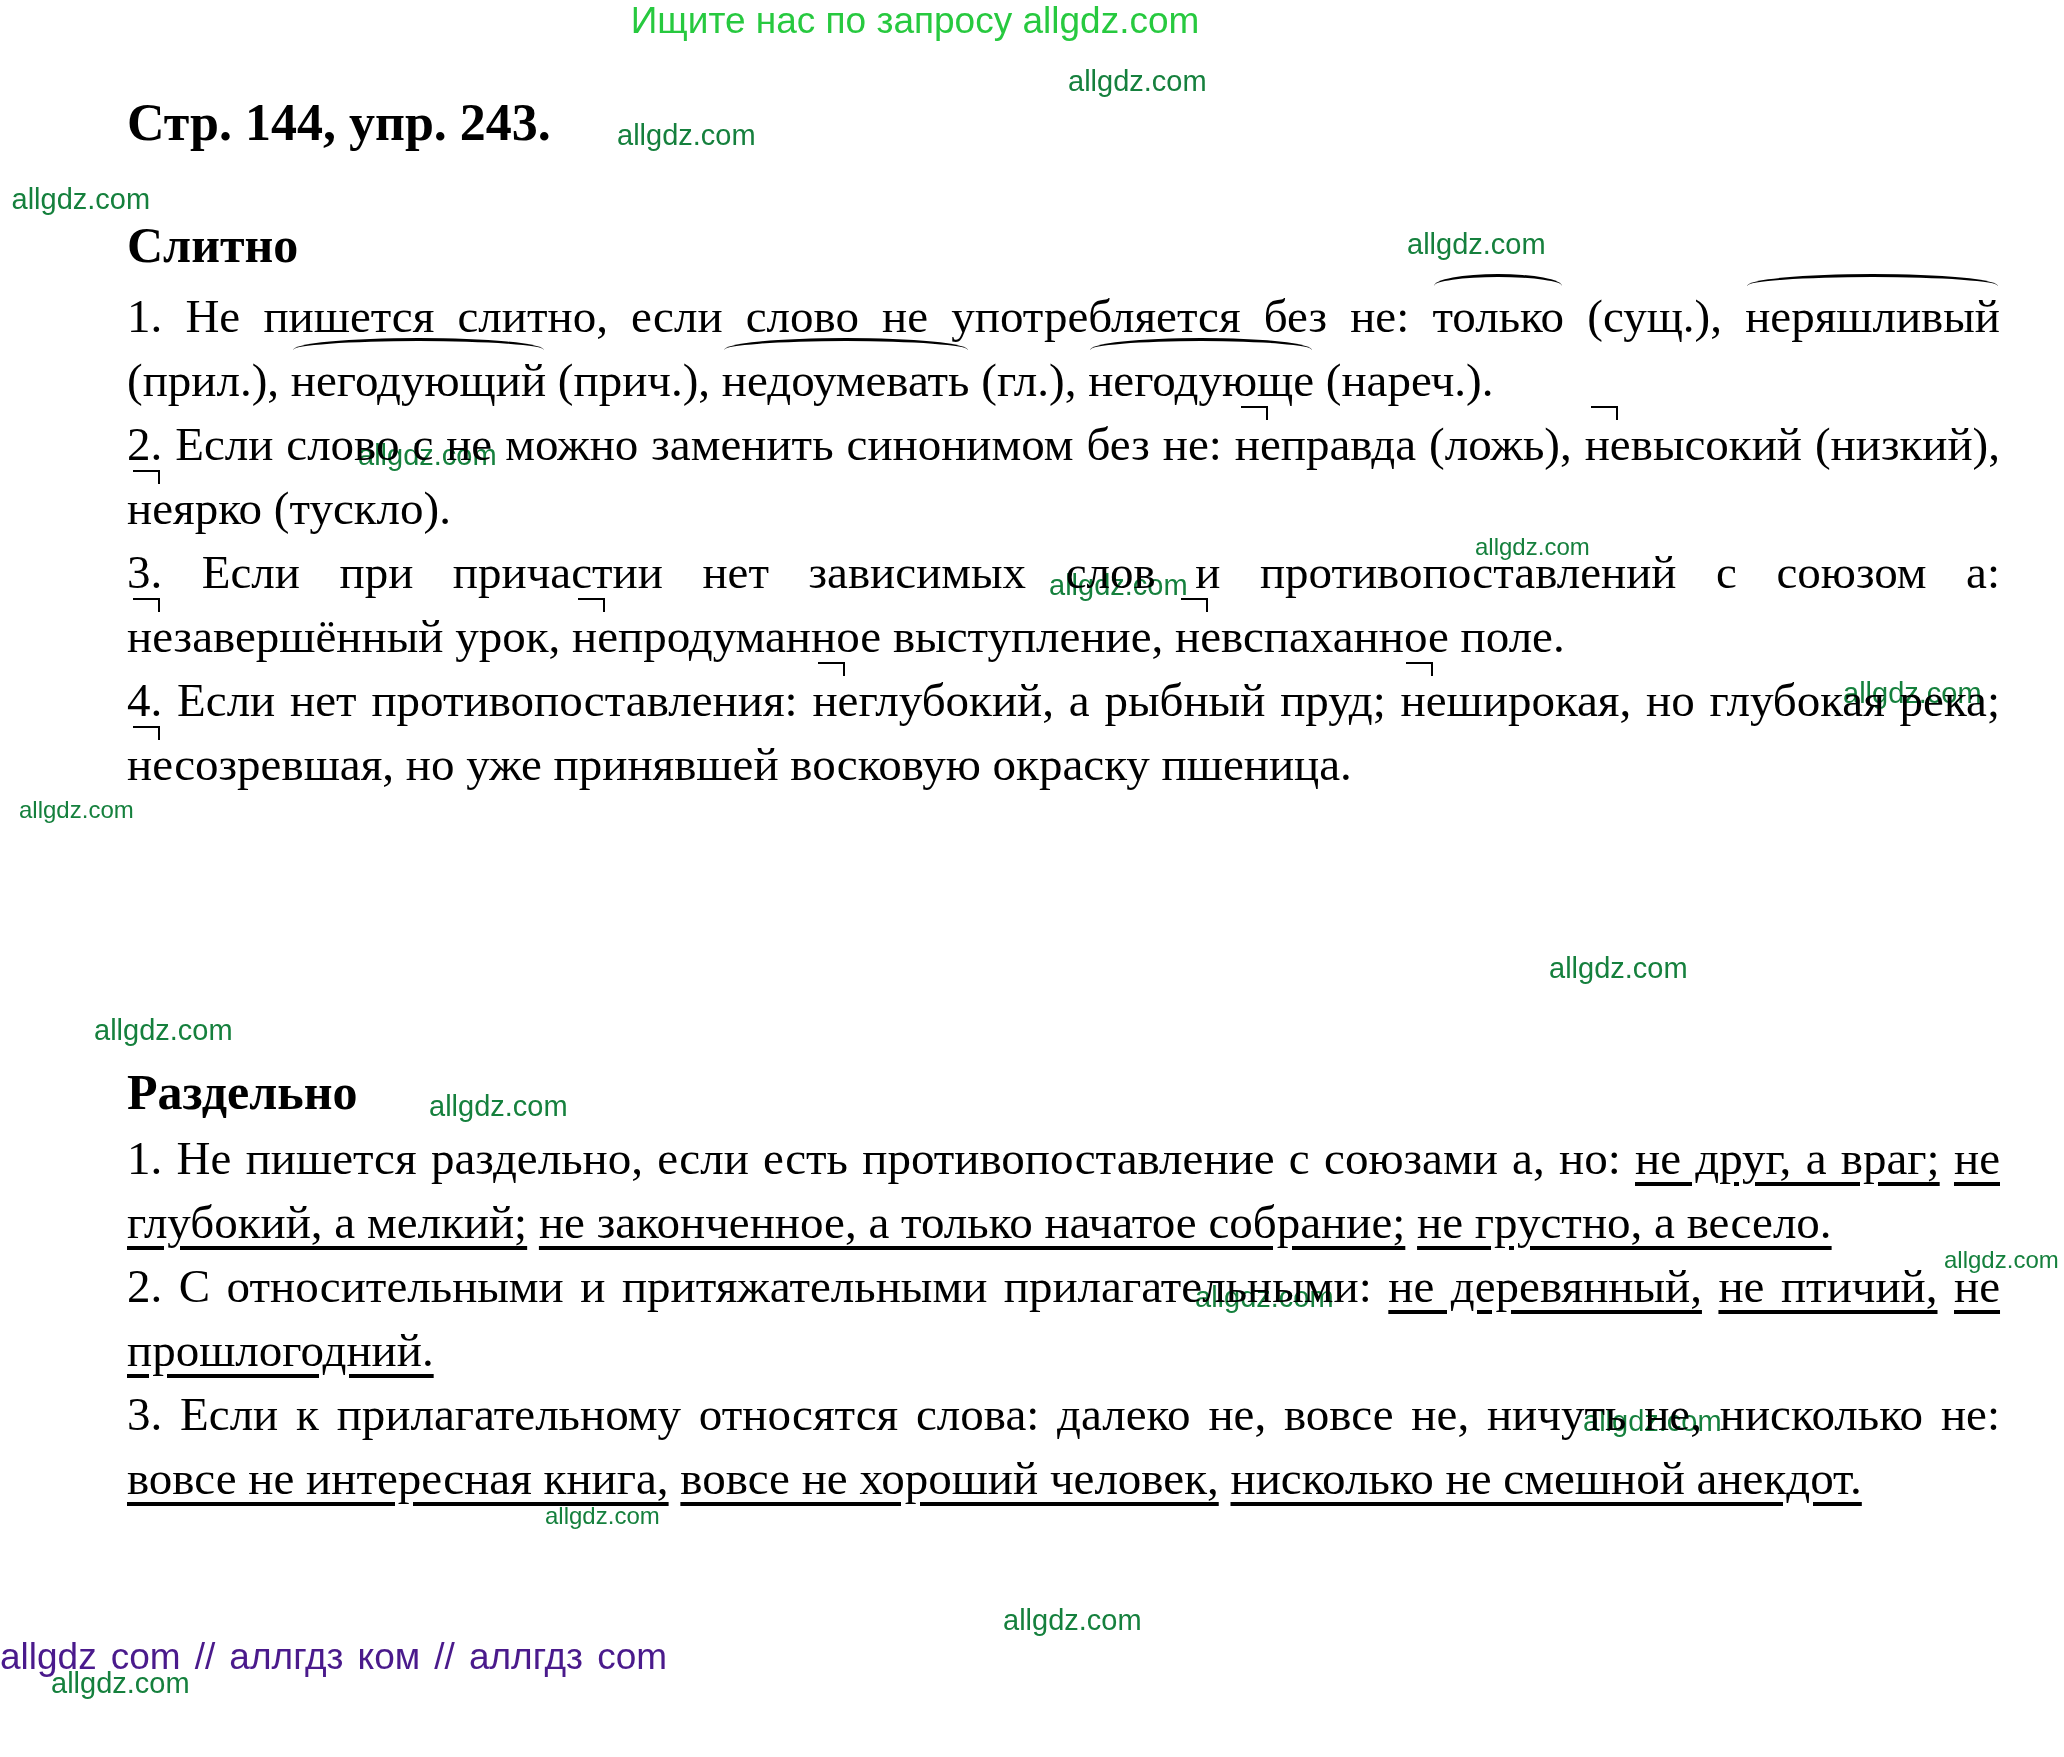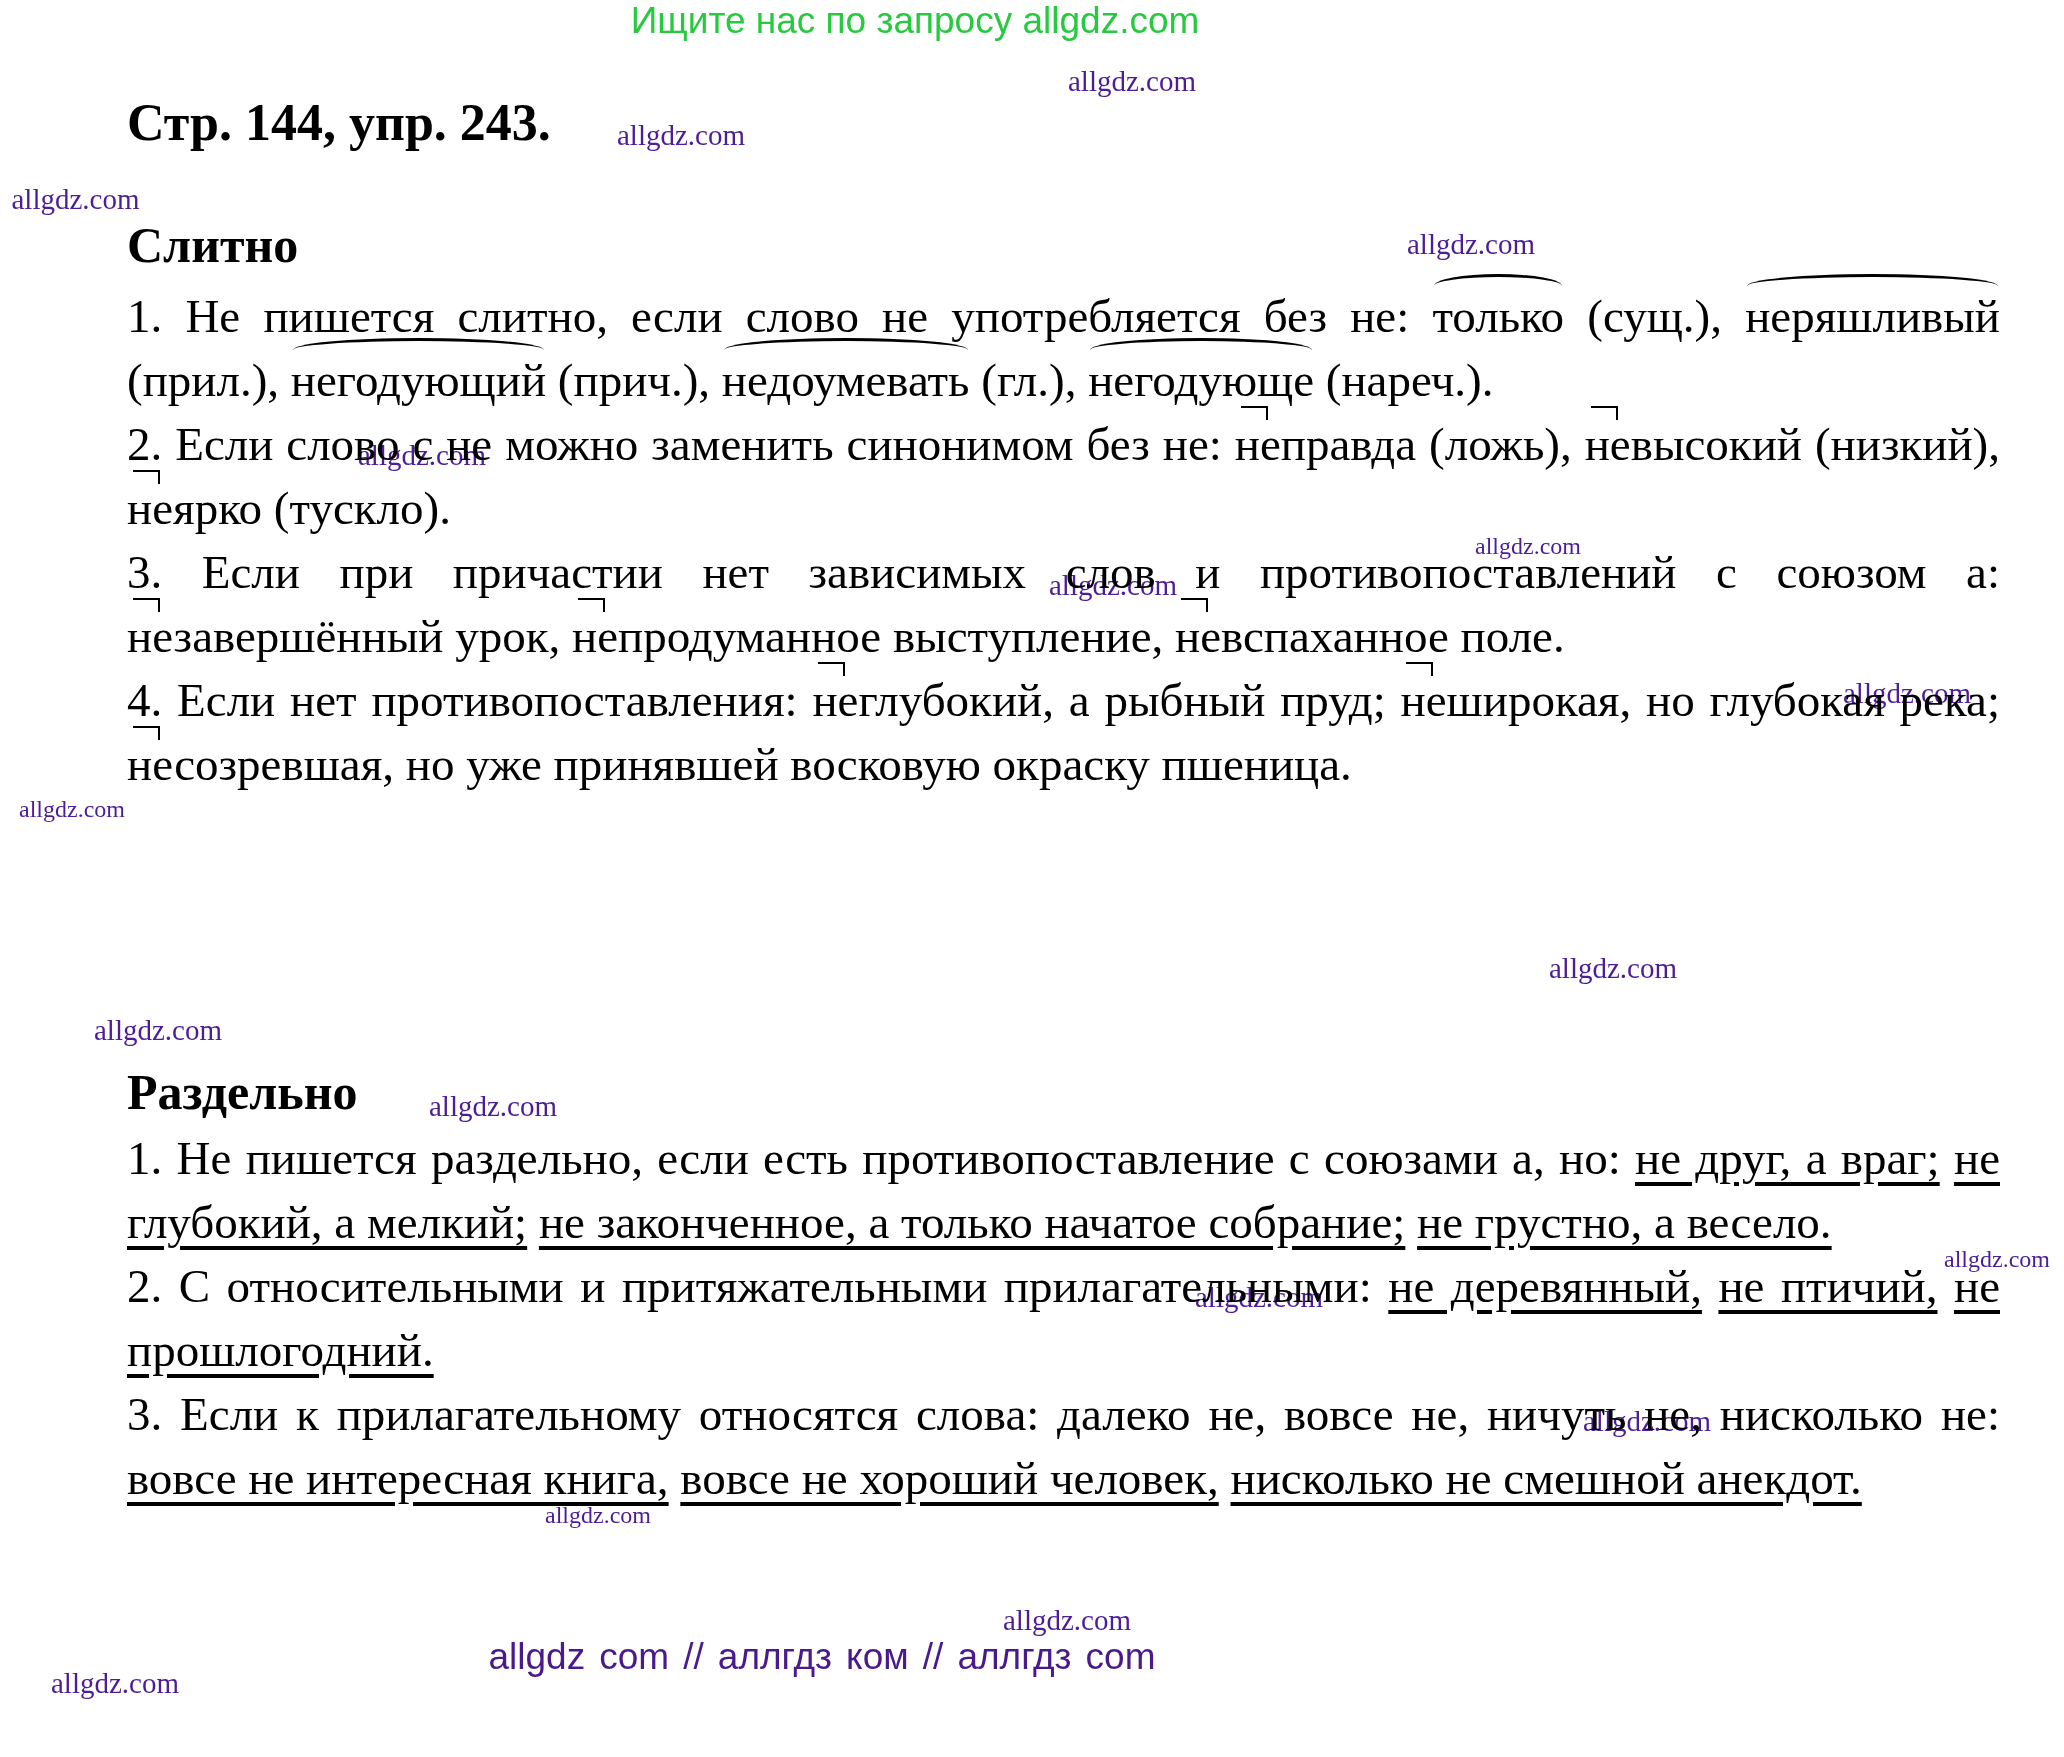--- a/index.html
+++ b/index.html
@@ -1,20 +1,20 @@
 <!DOCTYPE html>
 <html><head>
 <meta charset="utf-8">
 <style>
   html, body { margin:0; padding:0; background:#ffffff; }
   body { width:2065px; height:1757px; position:relative; overflow:hidden; font-family:"Liberation Serif", serif; color:#000; }
   .abs { position:absolute; }
   .banner { top:0; left:0; width:1830px; text-align:center; font-family:"Liberation Sans", sans-serif; font-size:37px; color:#27c93f; line-height:42px; }
-  .footer { top:1636px; left:0; width:1644px; text-align:center; font-family:"Liberation Sans", sans-serif; font-size:37px; color:#4a1a8c; line-height:42px; word-spacing:3.8px; }
-  .wm { font-family:Liberation Serif, serif; font-size:29px; color:#4c1d95; line-height:33px; white-space:nowrap; }
+  .footer { top:1636px; left:0; width:1644px; font-family:"Liberation Sans", sans-serif; font-size:37px; color:#4a1a8c; line-height:42px; word-spacing:3.8px; }
+  .wm { font-family:Liberation Sans, sans-serif; font-size:29px; color:#15803d; line-height:33px; white-space:nowrap; }
   .wm.sm { font-size:24px; }
   .title { left:127px; top:92px; font-size:52px; font-weight:bold; line-height:61px; white-space:nowrap; }
   .heading { left:127px; font-size:50px; font-weight:bold; line-height:58px; }
   .para { left:127px; width:1873px; font-size:47px; line-height:64px; text-align:justify; }
   .para p { margin:0; }
   .arc { position:relative; display:inline-block; }
   .arc::before { content:""; position:absolute; left:1.9px; right:1.9px; top:-9.6px; height:21px; border-top:3.8px solid #000; border-radius:50% 50% 0 0; }
   .nm { position:relative; display:inline-block; }
   .nm::before { content:""; position:absolute; left:5.8px; width:25px; top:-5.8px; height:11.5px; border-top:2.9px solid #000; border-right:2.9px solid #000; }
   .u { text-decoration:underline; text-decoration-thickness:3.8px; text-underline-offset:7.7px; }

